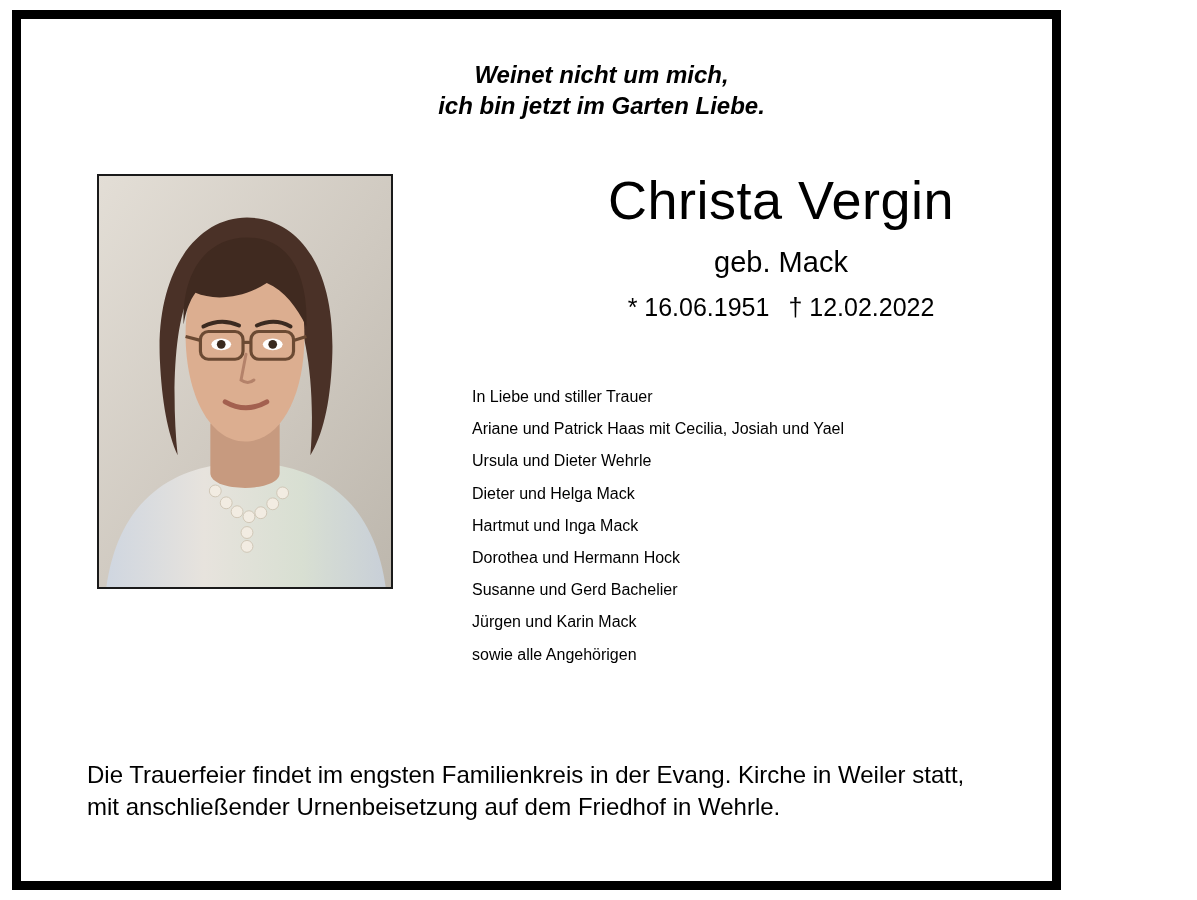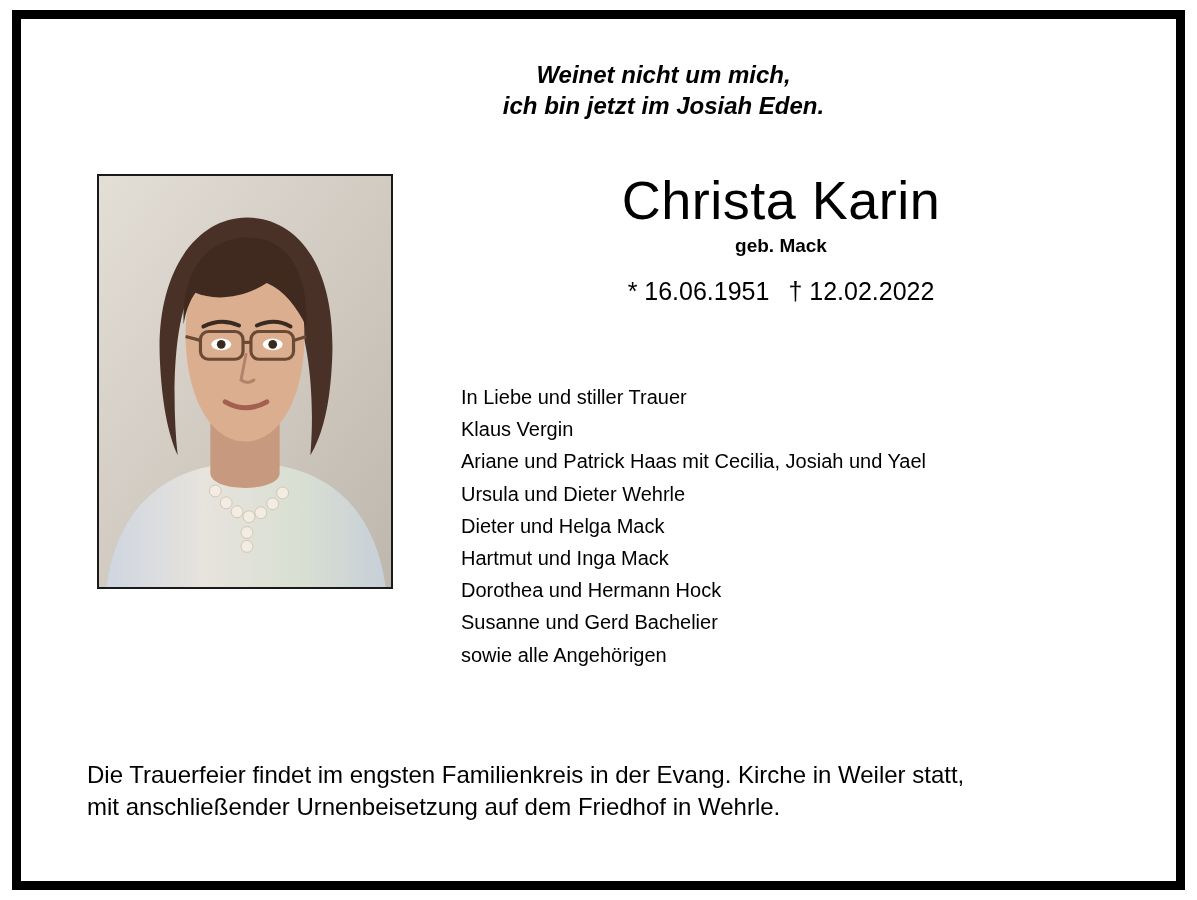--- a/index.html
+++ b/index.html
@@ -11,21 +11,21 @@
     width: 1197px;
     height: 900px;
     font-family: "Liberation Sans", sans-serif;
     color: #000000;
     overflow: hidden;
   }
   .obituary-frame {
     position: absolute;
     left: 12px;
     top: 10px;
-    width: 1173px;
+    width: 1049px;
     height: 880px;
     border: 9px solid #000000;
     background: #ffffff;
     box-sizing: border-box;
   }
   .inner {
     position: relative;
     width: 100%;
     height: 100%;
     background: #ffffff;
@@ -74,40 +74,40 @@
     width: 760px;
     text-align: center;
   }
   .deceased-name {
     font-size: 54px;
     line-height: 62px;
     letter-spacing: 0.5px;
     font-weight: normal;
   }
   .maiden-name {
-    font-size: 19px;
+    font-size: 29px;
     line-height: 30px;
-    margin-top: 0;
-    font-weight: bold;
+    margin-top: 16px;
+    font-weight: normal;
   }
   .dates {
     margin-top: 14px;
     font-size: 25px;
     line-height: 32px;
   }
   .dates .birth { }
   .dates .death { margin-left: 12px; }
 
   
   .mourners {
     position: absolute;
-    left: 440px;
+    left: 451px;
     top: 362px;
     width: 710px;
-    font-size: 20px;
+    font-size: 16px;
     line-height: 32.2px;
   }
   .mourners .m-line { display: block; white-space: nowrap; }
 
   
   .footer {
     position: absolute;
     left: 66px;
     top: 740px;
     width: 1030px;
@@ -117,21 +117,21 @@
   .footer .f-line { display: block; }
 </style>
 </head>
 <body>
 
 <div class="obituary-frame">
   <div class="inner">
 
     <div class="verse">
       <span class="line">Weinet nicht um mich,</span>
-      <span class="line">ich bin jetzt im Josiah Eden.</span>
+      <span class="line">ich bin jetzt im Garten Liebe.</span>
     </div>
 
     <div class="portrait">
       <svg viewBox="0 0 296 415" preserveAspectRatio="xMidYMid slice">
         <defs>
           <linearGradient id="bg" x1="0" y1="0" x2="1" y2="1">
             <stop offset="0%" stop-color="#e3ded6"></stop>
             <stop offset="55%" stop-color="#cfc9c0"></stop>
             <stop offset="100%" stop-color="#bdb7ad"></stop>
           </linearGradient>
@@ -182,37 +182,37 @@
           <circle cx="164" cy="340" r="6"></circle>
             <circle cx="176" cy="331" r="6"></circle>
           <circle cx="186" cy="320" r="6"></circle>
           <circle cx="150" cy="360" r="6"></circle>
             <circle cx="150" cy="374" r="6"></circle>
         </g>
       </svg>
     </div>
 
     <div class="name-block">
-      <div class="deceased-name">Christa Karin</div>
+      <div class="deceased-name">Christa Vergin</div>
       <div class="maiden-name">geb. Mack</div>
       <div class="dates">
         <span class="birth">* 16.06.1951</span>
         <span class="death">† 12.02.2022</span>
       </div>
     </div>
 
     <div class="mourners">
       <span class="m-line">In Liebe und stiller Trauer</span>
-      <span class="m-line">Klaus Vergin</span>
       <span class="m-line">Ariane und Patrick Haas mit Cecilia, Josiah und Yael</span>
       <span class="m-line">Ursula und Dieter Wehrle</span>
       <span class="m-line">Dieter und Helga Mack</span>
       <span class="m-line">Hartmut und Inga Mack</span>
       <span class="m-line">Dorothea und Hermann Hock</span>
       <span class="m-line">Susanne und Gerd Bachelier</span>
+      <span class="m-line">Jürgen und Karin Mack</span>
       <span class="m-line">sowie alle Angehörigen</span>
     </div>
 
     <div class="footer">
       <span class="f-line">Die Trauerfeier findet im engsten Familienkreis in der Evang. Kirche in Weiler statt,</span>
       <span class="f-line">mit anschließender Urnenbeisetzung auf dem Friedhof in Wehrle.</span>
     </div>
 
   </div>
 </div>

